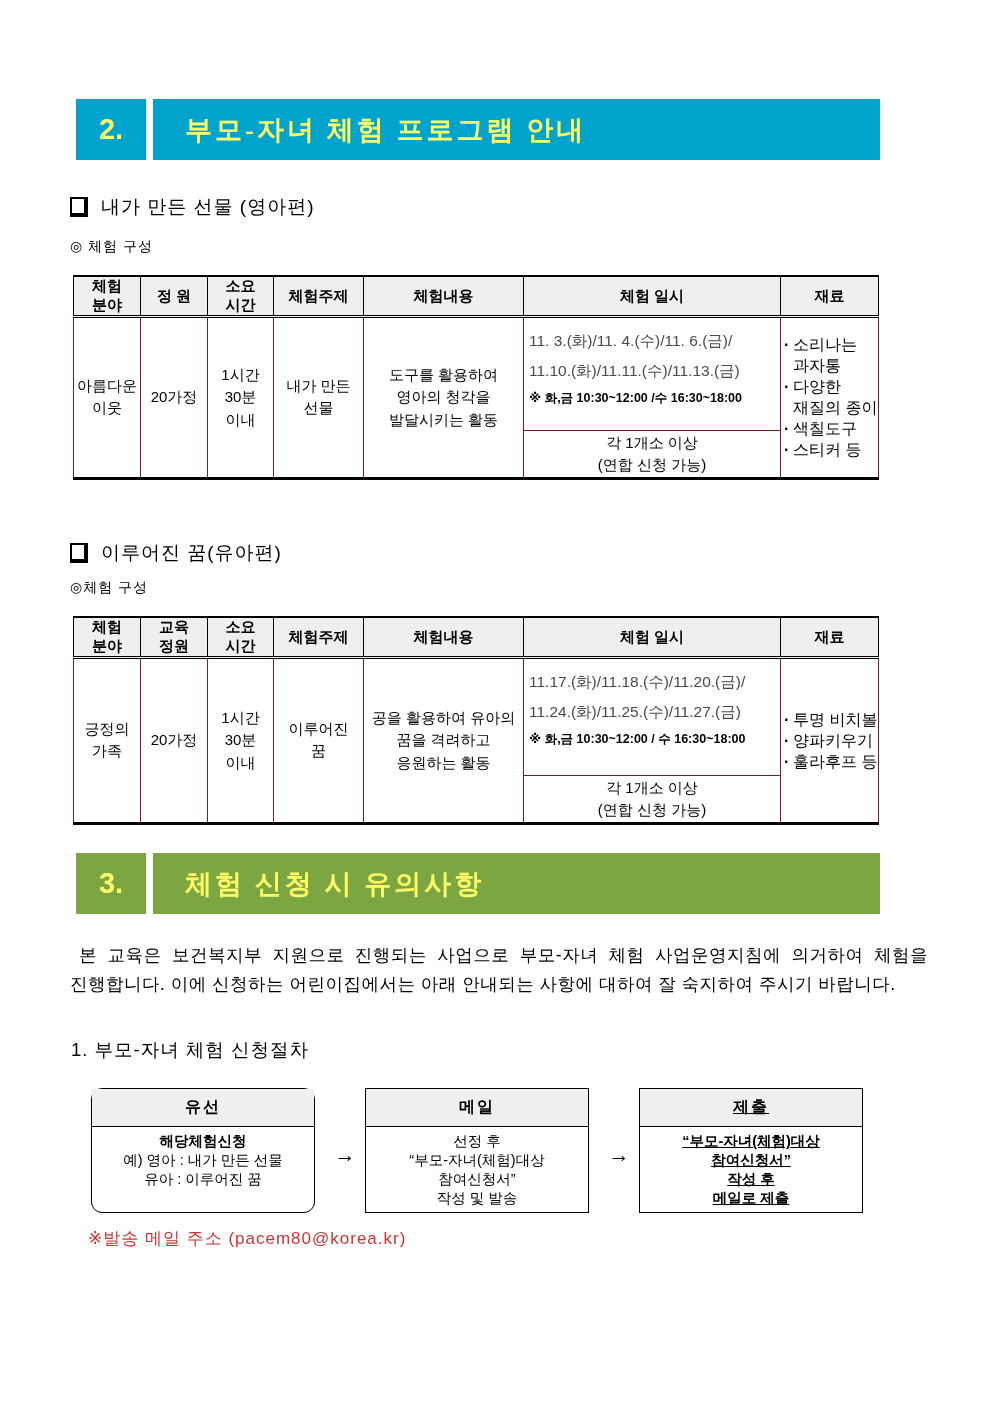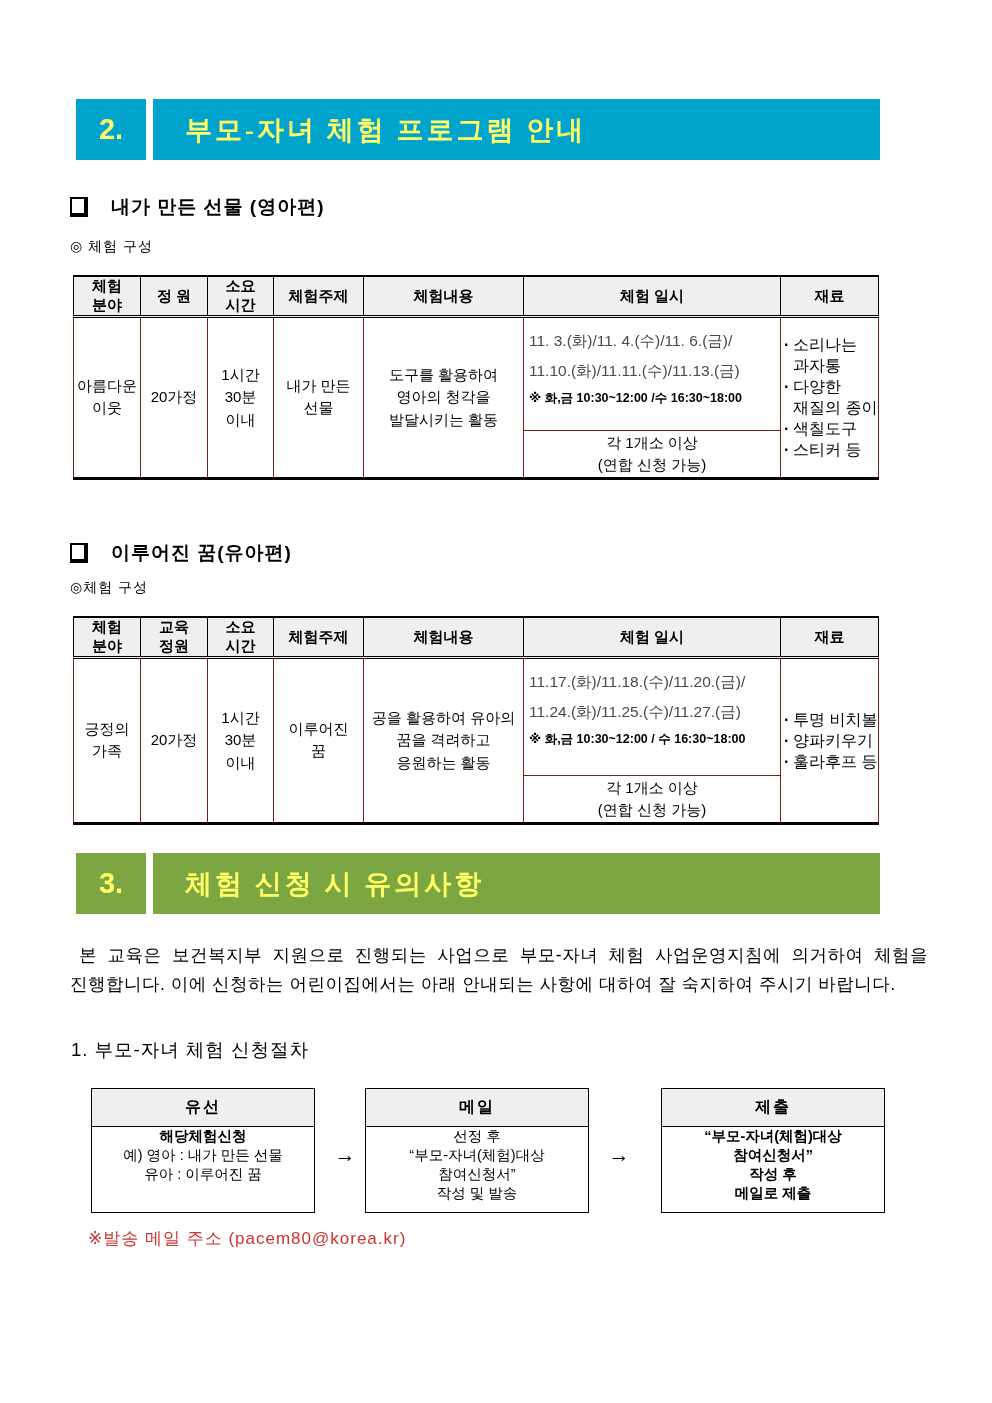--- a/index.html
+++ b/index.html
@@ -9,22 +9,22 @@
   
   .sec-num{position:absolute;width:70px;height:61px;display:flex;align-items:center;justify-content:center;
            font-size:29px;font-weight:bold;color:var(--yellow,#FFFF66);}
   .sec-title{position:absolute;left:153px;width:727px;height:61px;display:flex;align-items:center;
              box-sizing:border-box;padding-left:32px;font-size:27px;font-weight:bold;
              color:var(--yellow,#FFFF66);letter-spacing:3px;font-family:Liberation Serif, serif;}
   .sec-cyan{background:var(--cyan,#00A3CC);}
   .sec-green{background:var(--green,#7CA642);}
 
   
-  .h-check{position:absolute;left:70px;display:flex;align-items:center;gap:23px;
-           font-size:19px;letter-spacing:1px;font-weight:700;}
+  .h-check{position:absolute;left:70px;display:flex;align-items:center;gap:13px;
+           font-size:19px;letter-spacing:1px;font-weight:400;}
   .sq-icon{display:inline-block;width:12px;height:14px;border:2px solid #000;
            border-right-width:4px;border-bottom-width:4px;}
   .h-sub{position:absolute;left:70px;font-size:14px;letter-spacing:1px;}
 
   
   .doc-table{position:absolute;left:73px;width:805px;border-collapse:collapse;table-layout:fixed;
              border-top:2.5px solid #000;border-bottom:3px solid #000;}
   .doc-table th{background:var(--header_bg,#EFEFEF);border:1px solid #000;border-bottom:3px double #000;
                 height:29px;font-size:15px;font-weight:bold;padding:0 13px;letter-spacing:0;}
   .doc-table td{border:1px solid #7f1d1d;font-size:15px;text-align:center;vertical-align:middle;
@@ -42,21 +42,21 @@
   
   .notice-p{position:absolute;left:70px;top:941px;width:858px;font-size:17.5px;line-height:29px;
             text-indent:9px;word-break:keep-all;text-align:justify;letter-spacing:0.5px;}
   .proc-h{position:absolute;left:71px;top:1037px;font-size:18.5px;letter-spacing:1px;font-weight:500;}
 
   
   .flow-box{position:absolute;top:1088px;width:224px;height:125px;border:1.5px solid #000;
             box-sizing:border-box;background:#fff;}
   .flow-head{height:37px;border-bottom:1.5px solid #000;background:var(--header_bg,#EFEFEF);
              display:flex;align-items:center;justify-content:center;font-size:16px;font-weight:bold;letter-spacing:2px;}
-  .flow-body{font-size:14.5px;line-height:19px;text-align:center;word-break:keep-all;}
+  .flow-body{padding-top:5px;font-size:14.5px;line-height:19px;text-align:center;word-break:keep-all;}
   .flow-title{font-weight:bold;}
   .flow-title:empty{display:none;}
   #flow3 .flow-body{font-weight:bold;}
   .flow-arrow{position:absolute;top:1143px;width:30px;text-align:center;font-size:21px;}
 
   .mail-note{position:absolute;left:88px;top:1227px;font-size:17px;color:var(--red,#CE3333);letter-spacing:1px;text-align:right;}
 </style>
 </head>
 <body>
 
@@ -166,37 +166,37 @@
     </tbody>
   </table>
 
   <div class="sec-num sec-green" style="left:76px;top:853px;">3.</div>
   <div class="sec-title sec-green" style="top:853px;">체험 신청 시 유의사항</div>
 
   <div class="notice-p">본 교육은 보건복지부 지원으로 진행되는 사업으로 부모-자녀 체험 사업운영지침에 의거하여 체험을 진행합니다. 이에 신청하는 어린이집에서는 아래 안내되는 사항에 대하여 잘 숙지하여 주시기 바랍니다.</div>
 
   <div class="proc-h">1. 부모-자녀 체험 신청절차</div>
 
-  <div id="flow1" class="flow-box" style="left:91px;">
+  <div id="flow1" class="flow-box" style="left:91px;border-radius:11px;">
     <div class="flow-head">유선</div>
     <div class="flow-body">
       <div class="flow-title">해당체험신청</div>
       <div><span>예) 영아 : 내가 만든 선물</span><br><span>유아 : 이루어진 꿈</span></div>
     </div>
   </div>
   <div class="flow-arrow" style="left:330px;">→</div>
   <div id="flow2" class="flow-box" style="left:365px;">
     <div class="flow-head">메일</div>
     <div class="flow-body">
 
       <div><span>선정 후</span><br><span>“부모-자녀(체험)대상</span><br><span>참여신청서”</span><br><span>작성 및 발송</span></div>
     </div>
   </div>
   <div class="flow-arrow" style="left:604px;">→</div>
-  <div id="flow3" class="flow-box" style="left:661px;">
+  <div id="flow3" class="flow-box" style="left:639px;text-decoration:underline;">
     <div class="flow-head">제출</div>
     <div class="flow-body">
 
       <div><span>“부모-자녀(체험)대상</span><br><span>참여신청서”</span><br><span>작성 후</span><br><span>메일로 제출</span></div>
     </div>
   </div>
 
   <div class="mail-note">※발송 메일 주소 (pacem80@korea.kr)</div>
 
 </div>

